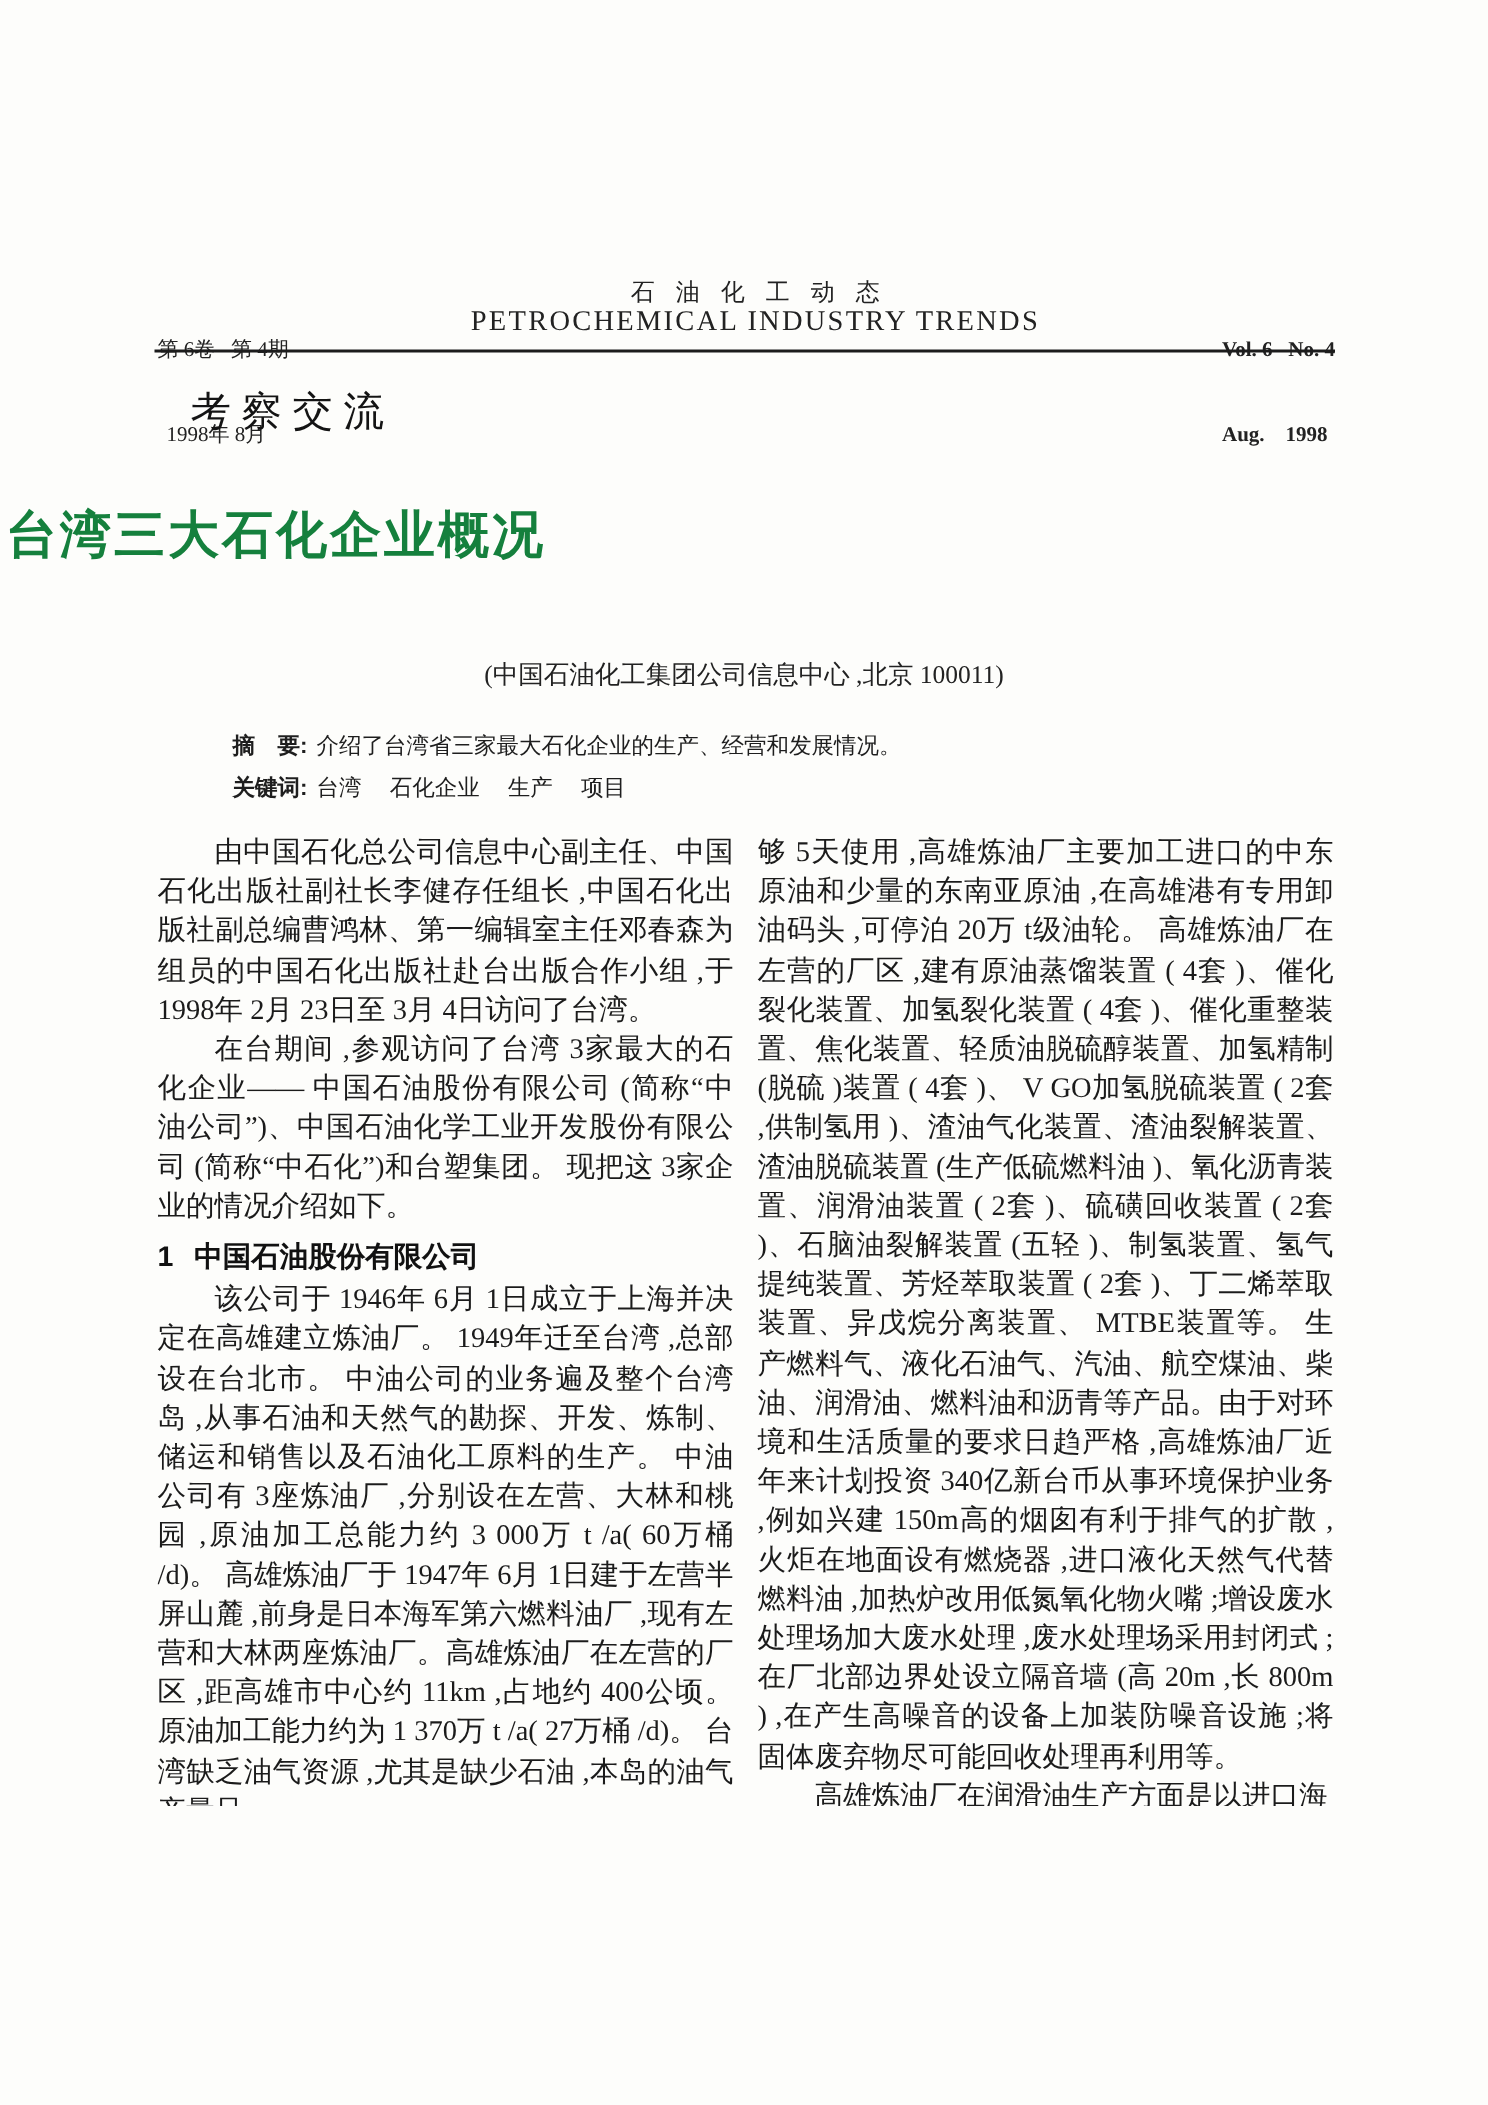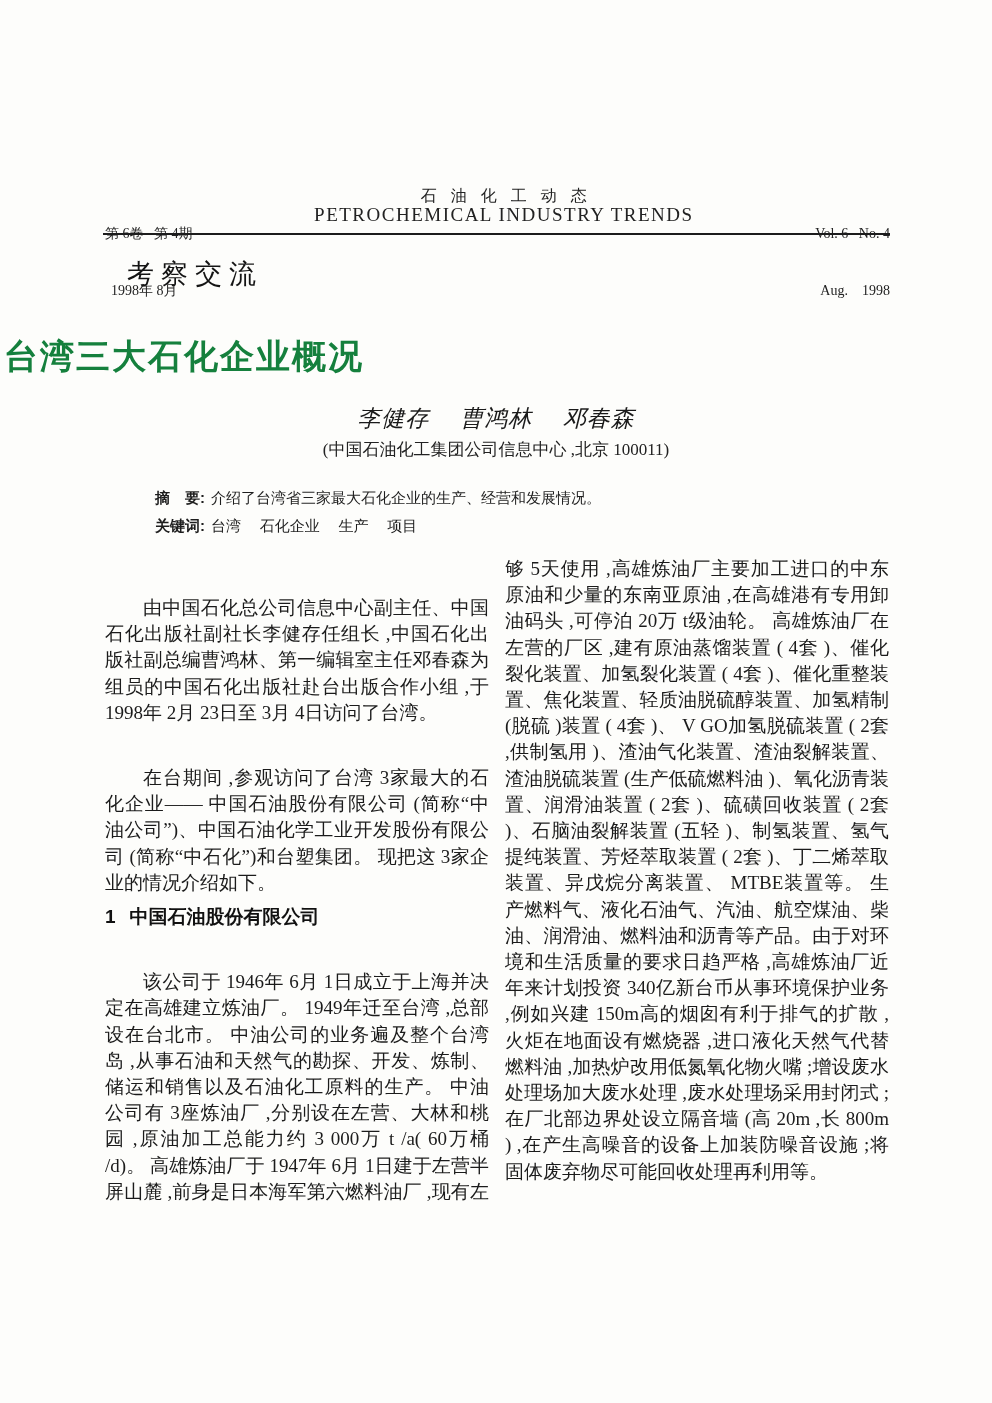--- a/index.html
+++ b/index.html
@@ -27,21 +27,21 @@
     align-items: flex-start;
     font-size: 14px;
     line-height: 19px;
     color: #222;
   }
   .h-left { text-align: left; white-space: pre; }
   .h-left .l2 { padding-left: 6px; }
   .h-center { text-align: center; }
   .jt-cn { font-size: 16px; letter-spacing: 14px; text-indent: 14px; }
   .jt-en { font-size: 19px; letter-spacing: 1.5px; }
-  .h-right { text-align: right; white-space: pre; }
+  .h-right { white-space: pre; font-weight: bold; }
   .header-rule {
     position: absolute;
     top: 233px; left: 103px;
     width: 787px;
     border-top: 2px solid #1c1c1c;
   }
 
   
   .column-label {
     position: absolute;
@@ -107,21 +107,21 @@
     overflow: hidden;
   }
   .col {
     width: 384px;
     font-size: 19px;
     line-height: 26.2px;
     text-align: justify;
     color: #1b1b1b;
   }
   .col p { margin: 0; }
-  .col p.indent { text-indent: 2em; margin-top: 39px; }
+  .col p.indent { text-indent: 2em; }
   .col h2 {
     margin: 8px 0 2px 0;
     font-family: "Liberation Sans", "DejaVu Sans", sans-serif;
     font-size: 19px;
     font-weight: bold;
     color: #111;
   }
   .col h2 .h-num { margin-right: 14px; }
 </style>
 </head>
@@ -142,21 +142,20 @@
       <div>Vol. 6   No. 4</div>
       <div>Aug.    1998</div>
     </div>
   </div>
   <div class="header-rule"></div>
 
   <div class="column-label">考察交流</div>
 
   <h1 class="title">台湾三大石化企业概况</h1>
 
-  <div class="authors">李健存　 曹鸿林　 邓春森</div>
 
   <div class="affiliation">(中国石油化工集团公司信息中心 ,北京  100011)</div>
 
   <div class="abstract">
     <div>
       <span class="lbl">摘　要:</span><span>介绍了台湾省三家最大石化企业的生产、经营和发展情况。</span>
     </div>
     <div>
       <span class="lbl">关键词:</span><span>台湾　 石化企业　 生产　 项目</span>
     </div>

